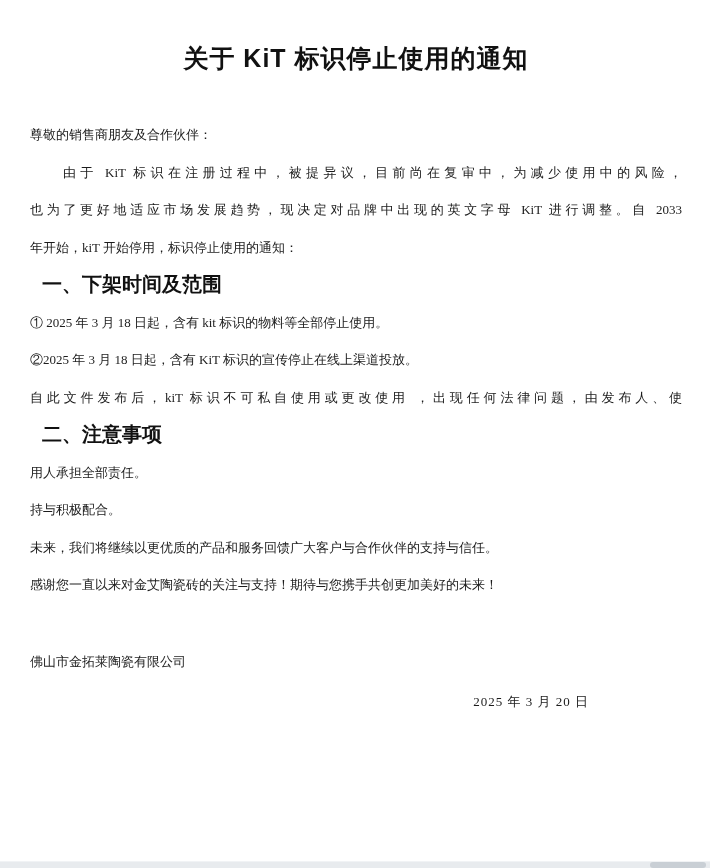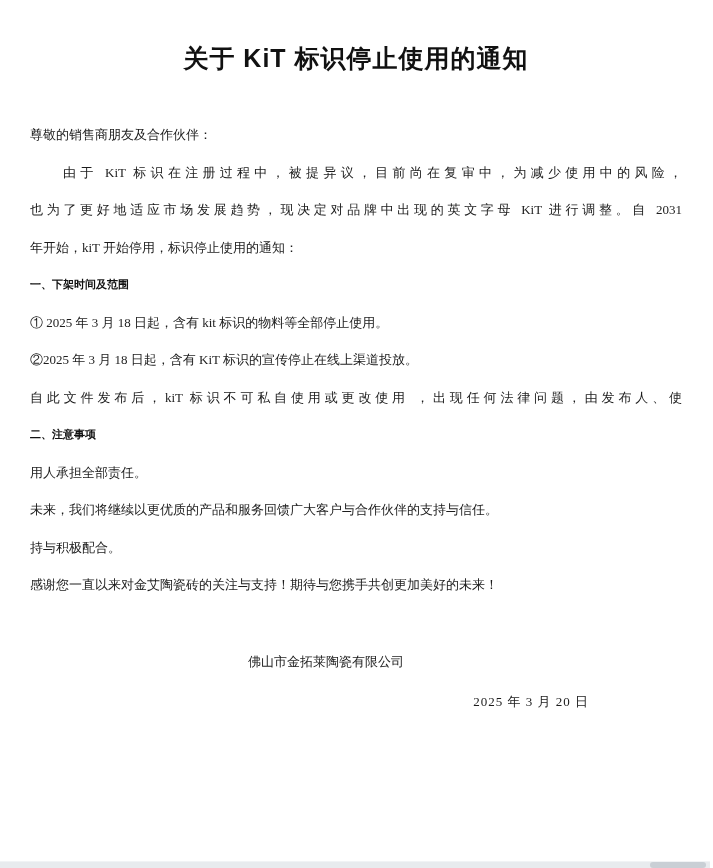--- a/index.html
+++ b/index.html
@@ -38,26 +38,27 @@
   .ln.indent {
     text-indent: 33px;
   }
   .ln.fill {
     text-align: justify;
     text-align-last: justify;
   }
   .ln.heading {
     font-family: "Liberation Sans", "DejaVu Sans", sans-serif;
     font-weight: 700;
-    font-size: 11px;
+    font-size: 20px;
     color: #111111;
+    margin-left: 12px;
   }
   .sig-company {
     margin-top: 39px;
-    text-align: center;
+    text-align: left;
     padding-right: 60px;
   }
   .sig-date {
     margin-top: 3px;
     text-align: right;
     padding-right: 93px;
     letter-spacing: 1px;
   }
   .hscrollbar {
     position: absolute;
@@ -82,32 +83,32 @@
 <body>
 
 <div class="page">
   <div class="doc">
 
     <h1 class="title">关于 KiT 标识停止使用的通知</h1>
 
     <div class="ln">尊敬的销售商朋友及合作伙伴：</div>
 
     <div class="ln indent fill">由于 KiT 标识在注册过程中，被提异议，目前尚在复审中，为减少使用中的风险，</div>
-    <div class="ln fill">也为了更好地适应市场发展趋势，现决定对品牌中出现的英文字母 KiT 进行调整。自 2031</div>
+    <div class="ln fill">也为了更好地适应市场发展趋势，现决定对品牌中出现的英文字母 KiT 进行调整。自 2033</div>
     <div class="ln">年开始，kiT 开始停用，标识停止使用的通知：</div>
 
     <div class="ln heading">一、下架时间及范围</div>
     <div class="ln">① 2025 年 3 月 18 日起，含有 kit 标识的物料等全部停止使用。</div>
     <div class="ln">②2025 年 3 月 18 日起，含有 KiT 标识的宣传停止在线上渠道投放。</div>
 
     <div class="ln fill">自此文件发布后，kiT 标识不可私自使用或更改使用 ，出现任何法律问题，由发布人、使</div>
     <div class="ln heading">二、注意事项</div>
     <div class="ln">用人承担全部责任。</div>
+    <div class="ln">持与积极配合。</div>
     <div class="ln">未来，我们将继续以更优质的产品和服务回馈广大客户与合作伙伴的支持与信任。</div>
-    <div class="ln">持与积极配合。</div>
     <div class="ln">感谢您一直以来对金艾陶瓷砖的关注与支持！期待与您携手共创更加美好的未来！</div>
 
     <div class="ln sig-company">佛山市金拓莱陶瓷有限公司</div>
     <div class="ln sig-date">2025 年 3 月 20 日</div>
 
   </div>
 
   <div class="hscrollbar">
     <div class="thumb"></div>
   </div>

